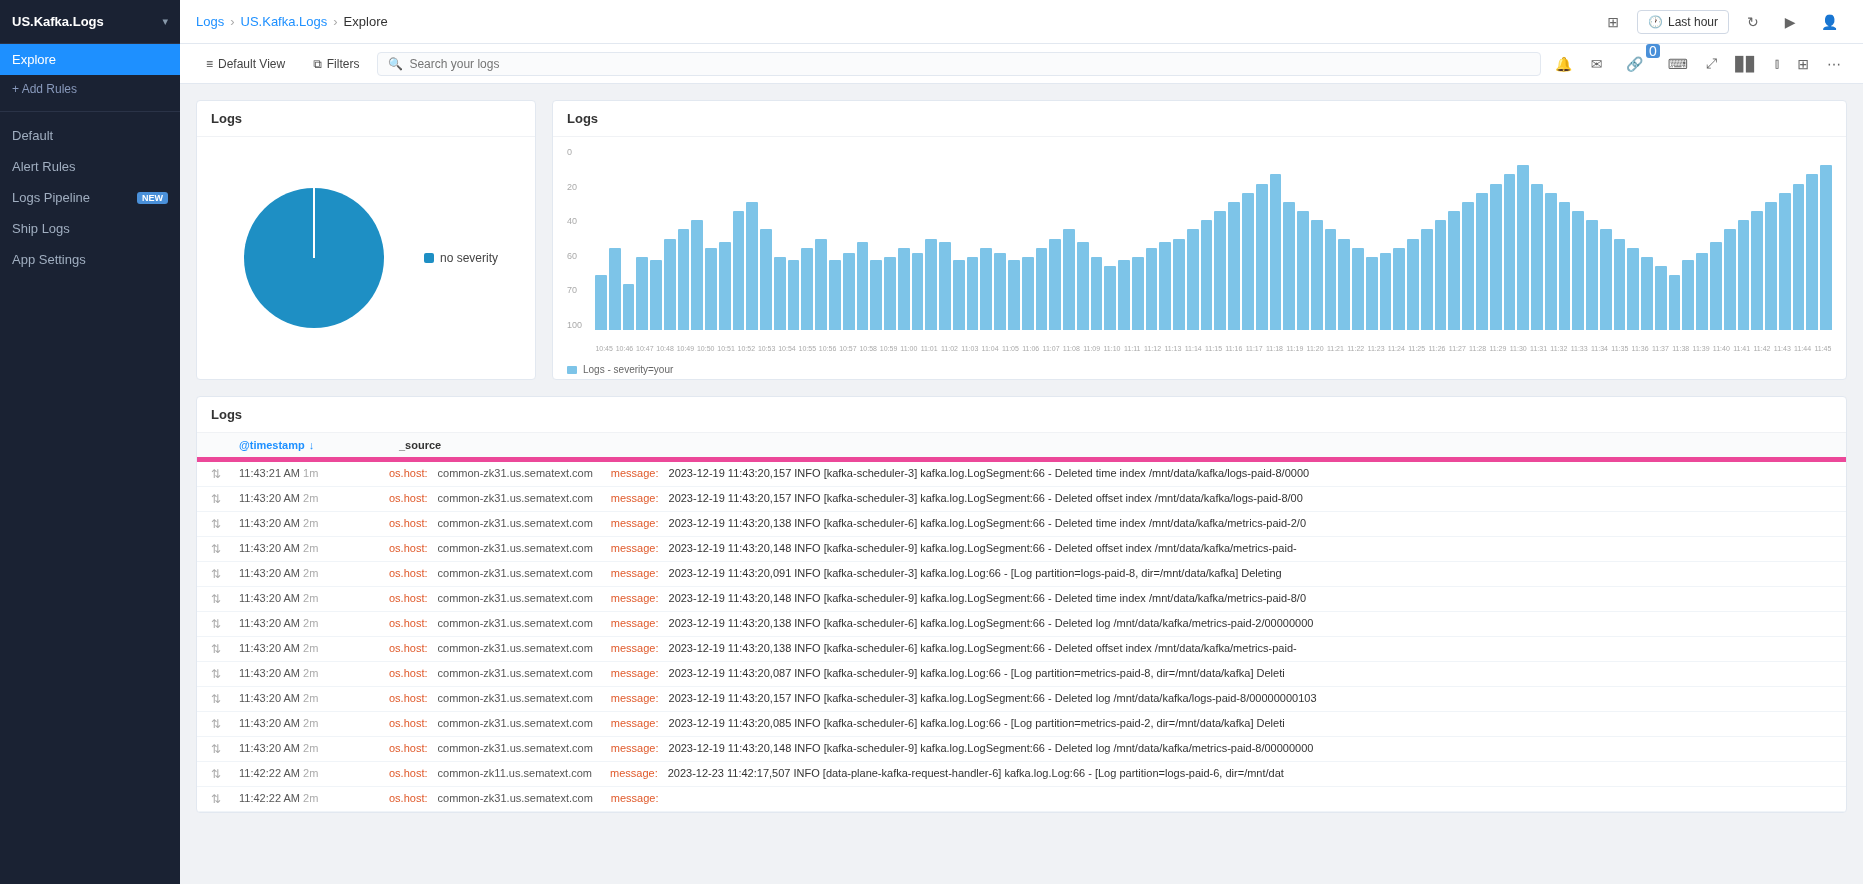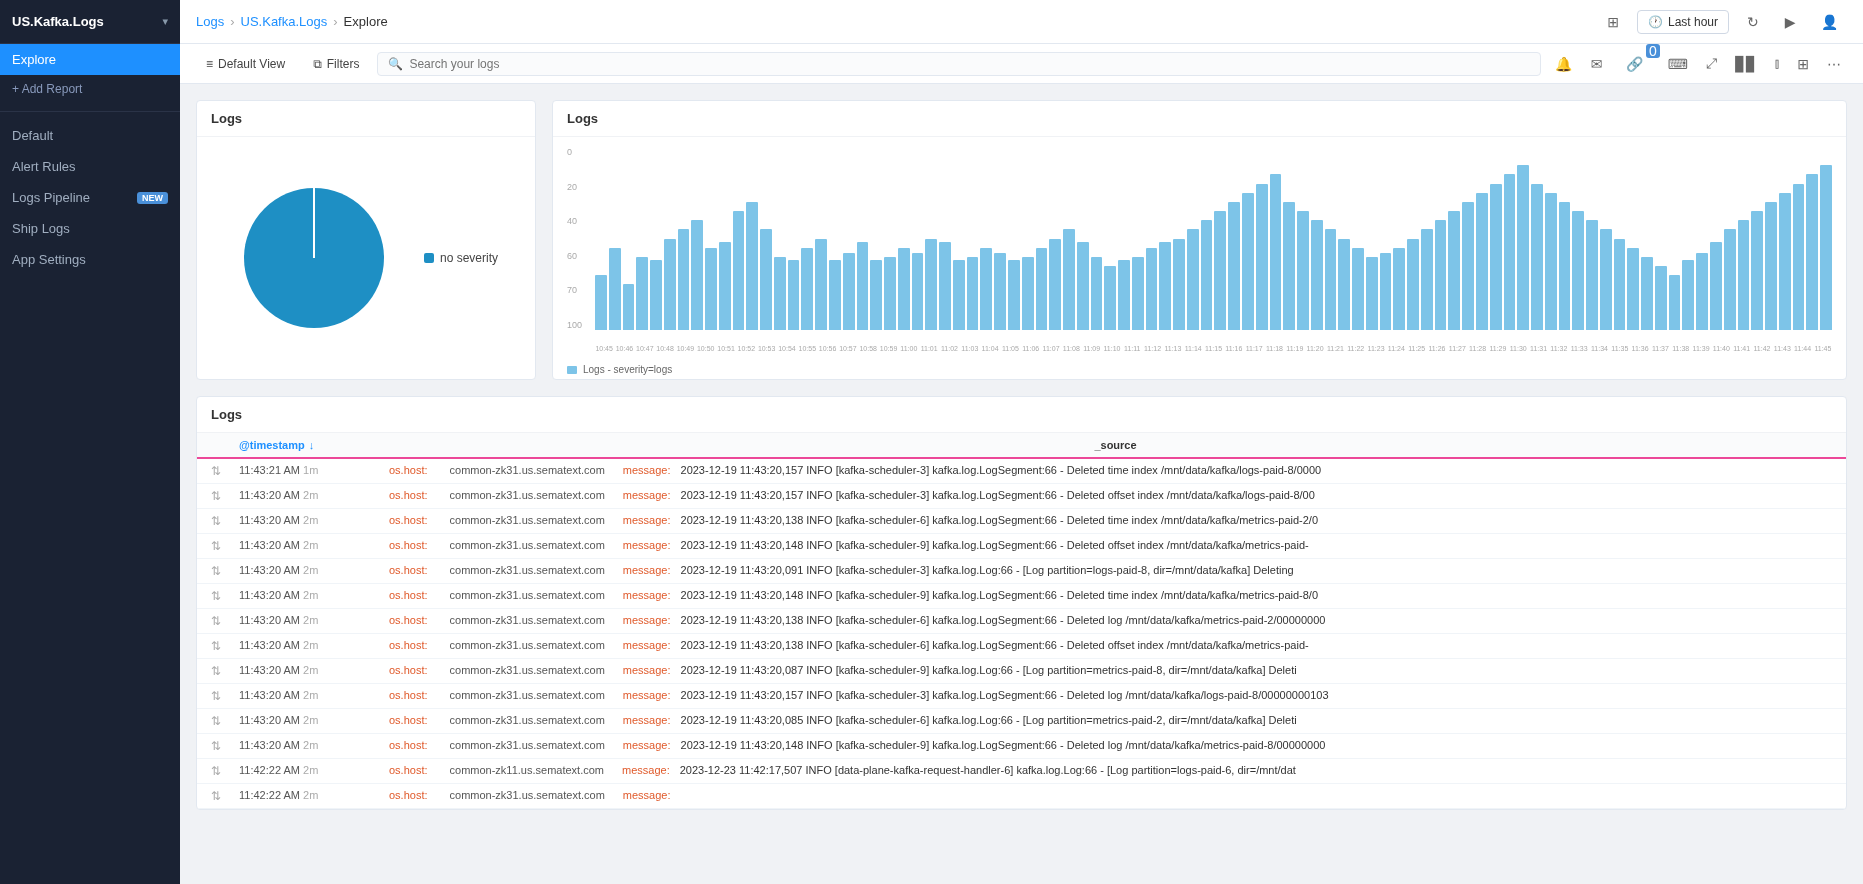--- a/index.html
+++ b/index.html
@@ -376,24 +376,23 @@
       padding: 10px 14px;
       font-size: 13px;
       font-weight: 600;
       color: #333;
       border-bottom: 1px solid #f0f2f5;
     }
     #logs-table-header {
       display: flex;
       align-items: center;
       padding: 6px 14px;
-      border-bottom: 2px solid #ec4899;
+      border-bottom: 5px solid #ec4899;
       background: #fafbfc;
       gap: 10px;
-      text-align: center;
     }
     .th-timestamp {
       display: flex;
       align-items: center;
       gap: 4px;
       font-size: 11px;
       font-weight: 600;
       color: #1e90ff;
       min-width: 150px;
       cursor: pointer;
@@ -425,21 +424,20 @@
       white-space: nowrap;
     }
     .log-host {
       color: #e05a2b;
       font-weight: 400;
       white-space: nowrap;
     }
     .log-host-val {
       color: #555;
       margin-right: 8px;
-      margin-left: 12px;
     }
     .log-message-key {
       color: #e05a2b;
       font-weight: 500;
     }
     .log-message-val {
       color: #333;
       flex: 1;
       overflow: hidden;
       text-overflow: ellipsis;
@@ -448,21 +446,21 @@
   </style>
 </head>
 <body>
 
 <div id="sidebar">
   <div id="sidebar-header">
     <span id="sidebar-title">US.Kafka.Logs</span>
     <span id="sidebar-chevron">▾</span>
   </div>
   <div class="sidebar-active-item">Explore</div>
-  <div class="sidebar-add-report">+ Add Report</div>
+  <div class="sidebar-add-report">+ Add Rules</div>
   <div class="sidebar-divider"></div>
   <div id="sidebar-nav">
     <div class="sidebar-nav-item">
         <span>Default</span>
       </div>
     <div class="sidebar-nav-item">
         <span>Alert Rules</span>
       </div>
     <div class="sidebar-nav-item with-badge">
       <span>Logs Pipeline</span>
@@ -892,21 +890,21 @@
                 <span class="bar-x-label">11:41</span>
                 <span class="bar-x-label">11:42</span>
                 <span class="bar-x-label">11:43</span>
                 <span class="bar-x-label">11:44</span>
                 <span class="bar-x-label">11:45</span>
               </div>
           </div>
         </div>
         <div class="bar-legend">
           <span class="bar-legend-dot"></span>
-          <span>Logs - severity=logs</span>
+          <span>Logs - severity=your</span>
         </div>
       </div>
     </div>
 
     <div id="logs-panel">
       <div id="logs-panel-title">Logs</div>
       <div id="logs-table-header">
         <span style="min-width:18px;"></span>
         <div class="th-timestamp">
           <span>@timestamp</span>

